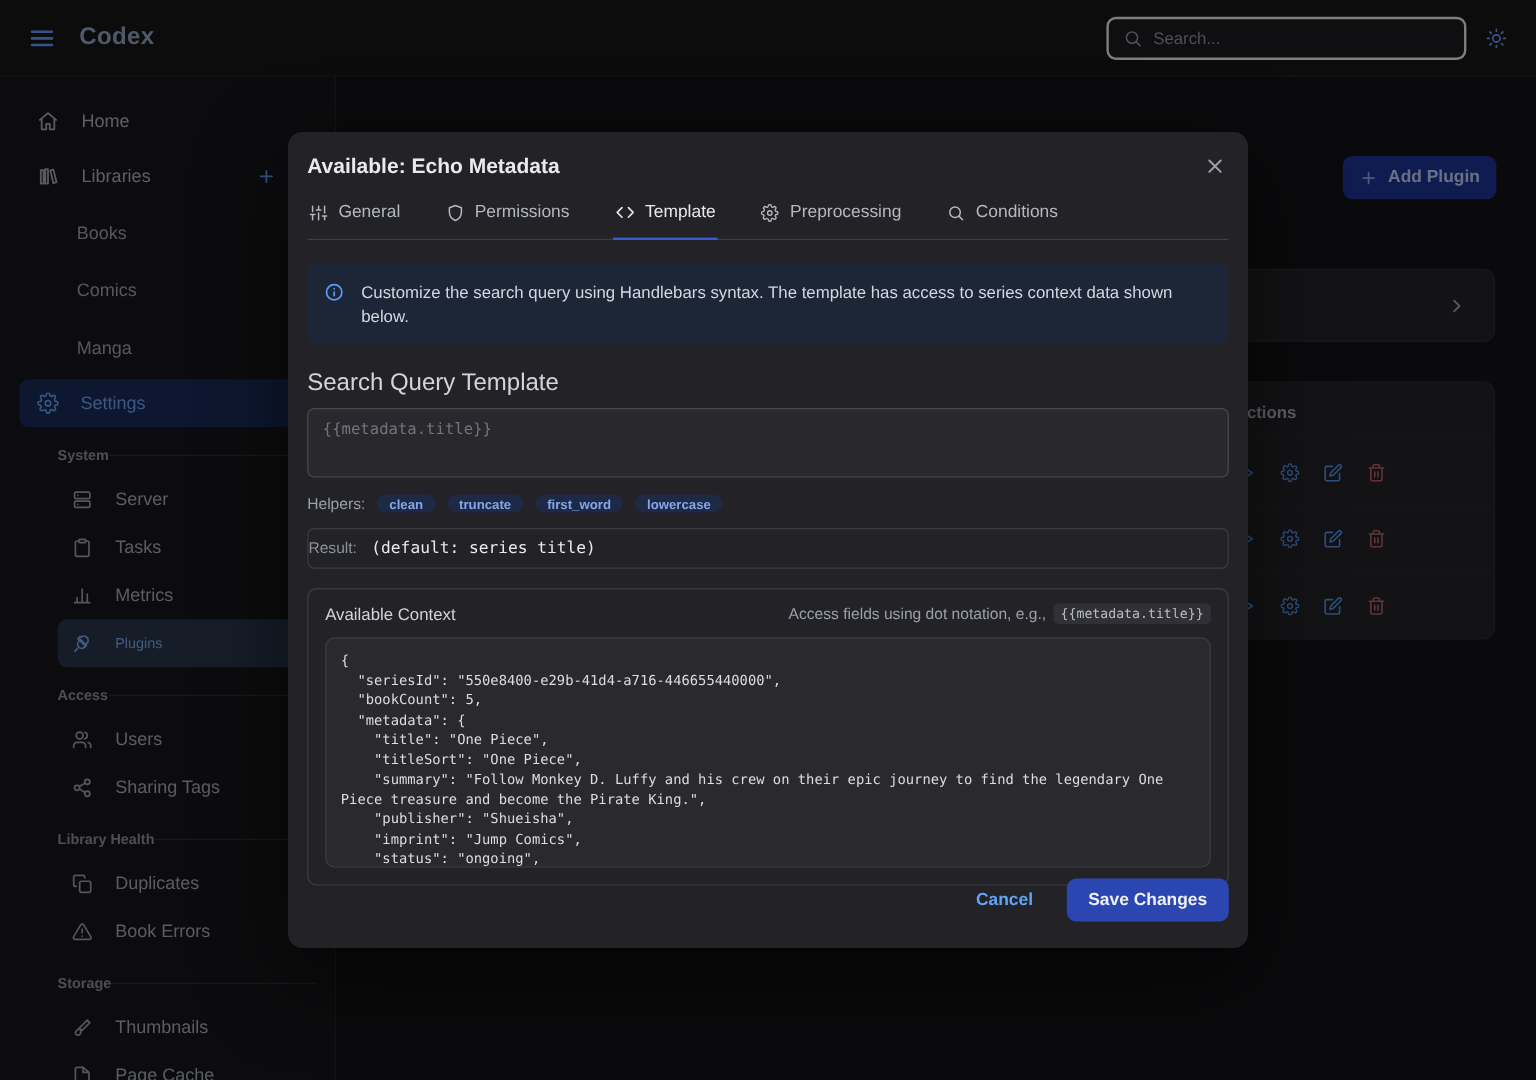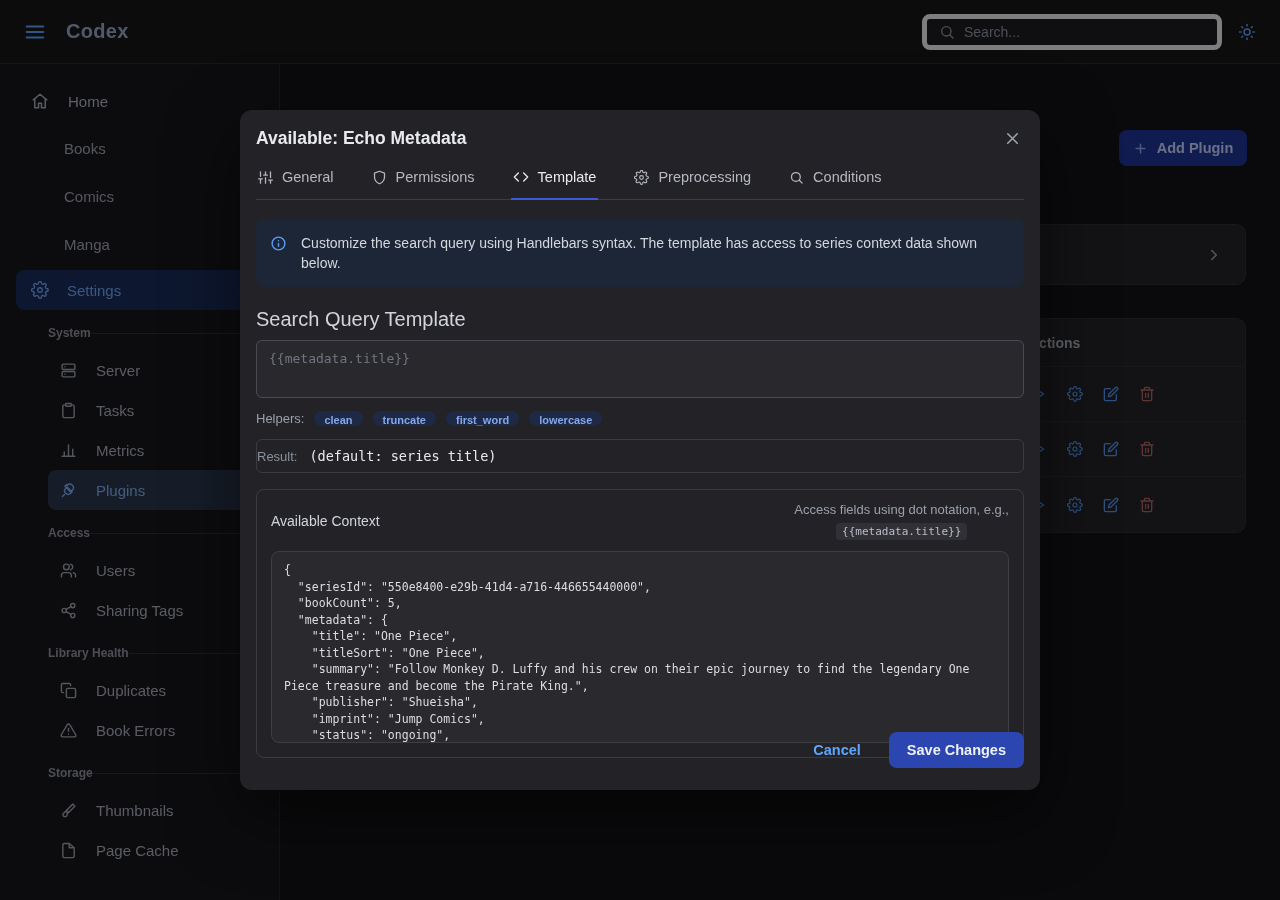--- a/index.html
+++ b/index.html
@@ -5,21 +5,21 @@
   * { margin:0; padding:0; box-sizing:border-box; }
   html,body { width:1280px; height:900px; overflow:hidden; }
   body { background:#131316; font-family:"Liberation Sans",sans-serif; position:relative; }
   svg { display:block; }
 
   
   .topbar { position:absolute; top:0; left:0; width:1280px; height:64px; background:#161619;
             border-bottom:1px solid #2a2a30; display:flex; align-items:center; padding:0 24px; z-index:1; }
   .hamburger { color:#5b9cf5; cursor:pointer; }
   .app-title { margin-left:20px; font-size:20px; font-weight:bold; color:#93a2c0; letter-spacing:.3px; }
-  .search-box { margin-left:auto; width:300px; height:36px; background:#1d1d22; border:5px solid #e5e5e5;
+  .search-box { margin-left:auto; width:300px; height:36px; background:#1d1d22; border:2px solid #e5e5e5;
                 border-radius:8px; display:flex; align-items:center; padding:0 12px; gap:9px; }
   .search-box input { background:transparent; border:none; outline:none; color:#cfd3da; font-size:14px; width:100%;
                       font-family:"Liberation Sans",sans-serif; }
   .search-box input::placeholder { color:#8a909a; }
   .search-icon { color:#8a909a; }
   .theme-toggle { margin-left:16px; color:#5b9cf5; cursor:pointer; }
 
   
   .sidebar { position:absolute; top:64px; left:0; width:280px; height:836px; background:#17171a;
              border-right:1px solid #26262b; padding-top:14px; z-index:1; }
@@ -31,21 +31,21 @@
   .nav-row-active { margin:2px 16px; height:40px; border-radius:8px; background:#182a57; display:flex;
                     align-items:center; padding:0 12px 0 15px; gap:18px; color:#6ba0ef; font-size:15px; cursor:pointer; }
   .nav-row-active .spacer { flex:1; }
   .section-label { display:flex; align-items:center; padding:0 16px 0 48px; height:34px;
                    margin-top:6px; color:#8a8f99; font-size:12px; font-weight:bold; }
   .section-label .rule { flex:1; height:1px; background:#2e2e33; }
   .sec-item { display:flex; align-items:center; height:40px; padding-left:60px; gap:19px;
               color:#a2a8b2; font-size:15px; cursor:pointer; }
   .sec-item .nav-icon { color:#989ea8; }
   .sec-item-active { margin:0 16px 0 48px; height:40px; border-radius:8px; background:#28354c;
-                     display:flex; align-items:center; padding-left:12px; gap:19px; color:#7aa7e8; font-size:15px; cursor:pointer; }
+                     display:flex; align-items:center; padding-left:12px; gap:19px; color:#7aa7e8; font-size:12px; cursor:pointer; }
 
   
   .main { position:absolute; top:64px; left:280px; width:1000px; height:836px; z-index:1; }
   .add-plugin-btn { position:absolute; top:66px; right:33px; width:128px; height:36px; background:#1e3490;
                     border:none; border-radius:8px; color:#c0cdf2; font-size:14.5px; font-weight:bold;
                     display:flex; align-items:center; justify-content:center; gap:9px; cursor:pointer;
                     font-family:"Liberation Sans",sans-serif; }
   .bg-card { position:absolute; top:160px; left:20px; right:34px; height:61px; background:#232327;
              border:1px solid #2e2e34; border-radius:10px; display:flex; align-items:center; justify-content:flex-end;
              padding-right:22px; color:#9ca3af; }
@@ -89,21 +89,21 @@
            border-radius:10px; cursor:pointer; }
 
   .result-box { margin-top:13px; background:#222227; border:1px solid #3b3b42; border-radius:6px;
                 padding:8px 0; display:flex; align-items:baseline; gap:12px; }
   .result-label { color:#8b919c; font-size:13px; }
   .result-value { color:#e8eaed; font-family:"DejaVu Sans Mono",monospace; font-size:13.5px; }
 
   .context-panel { margin-top:16px; border:1px solid #3b3b42; border-radius:8px; padding:12px 14px 14px; }
   .context-head { display:flex; align-items:center; justify-content:space-between; }
   .context-title { color:#d1d5db; font-size:14px; }
-  .context-hint { color:#9aa0aa; font-size:13px; display:flex; align-items:center; gap:6px;flex-direction:column; }
+  .context-hint { color:#9aa0aa; font-size:13px; display:flex; align-items:center; gap:6px; }
   .code-chip { background:#303036; color:#b9bec6; font-family:"DejaVu Sans Mono",monospace; font-size:11px;
                padding:2px 6px; border-radius:4px; }
   .code-block { margin-top:11px; background:#29292e; border:1px solid #3d3d44; border-radius:8px;
                 padding:10px 12px; height:170px; box-sizing:content-box; overflow:hidden; cursor:text; }
   .code-block pre { font-family:"DejaVu Sans Mono",monospace; font-size:11.5px; line-height:16.5px;
                     color:#dcdde0; white-space:pre-wrap; word-break:break-word; }
 
   .modal-footer { position:absolute; right:16px; bottom:22px; display:flex; align-items:center; gap:28px; }
   .cancel-btn { background:none; border:none; color:#60a5fa; font-size:14.5px; font-weight:bold; cursor:pointer;
                 font-family:"Liberation Sans",sans-serif; }
@@ -140,20 +140,42 @@
 <aside class="sidebar">
   <div class="nav-item">
     <span class="nav-icon">
       <svg width="18" height="18" viewBox="0 0 24 24" fill="none" stroke="currentColor" stroke-width="2" stroke-linecap="round" stroke-linejoin="round">
           <path d="M3 10.5L12 3l9 7.5"></path>
           <path d="M5 9.5V21h5v-6h4v6h5V9.5"></path>
         </svg>
     </span>
     <span>Home</span>
   </div>
+  <div class="nav-item">
+    <span class="nav-icon">
+      <svg width="18" height="18" viewBox="0 0 24 24" fill="none" stroke="currentColor" stroke-width="2" stroke-linejoin="round">
+          <path d="M4 5h3v15H4zM9 4h3v16H9z"></path>
+          <path d="M14.5 5.5l3.5-1 3.5 14-3.5 1z"></path>
+        </svg>
+    </span>
+    <span>Libraries</span>
+    <span class="spacer"></span>
+    <span style="color:#5b9cf5">
+      <svg width="16" height="16" viewBox="0 0 24 24" fill="none" stroke="currentColor" stroke-width="2.2" stroke-linecap="round">
+          <path d="M12 5v14M5 12h14"></path>
+        </svg>
+    </span>
+    <span style="color:#7a80aa">
+      <svg width="14" height="16" viewBox="0 0 24 24" fill="currentColor">
+          <circle cx="12" cy="5" r="2"></circle>
+          <circle cx="12" cy="12" r="2"></circle>
+          <circle cx="12" cy="19" r="2"></circle>
+        </svg>
+    </span>
+  </div>
   <div class="nav-sub">
       <span>Books</span>
     </div>
   <div class="nav-sub">
       <span>Comics</span>
     </div>
   <div class="nav-sub">
       <span>Manga</span>
     </div>
 

